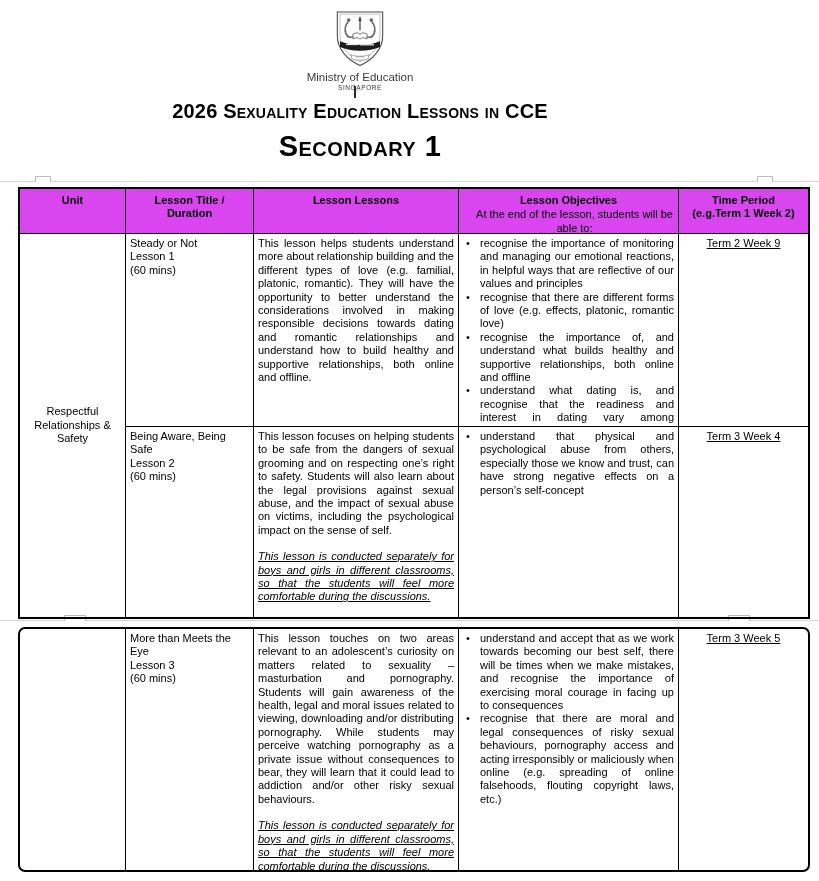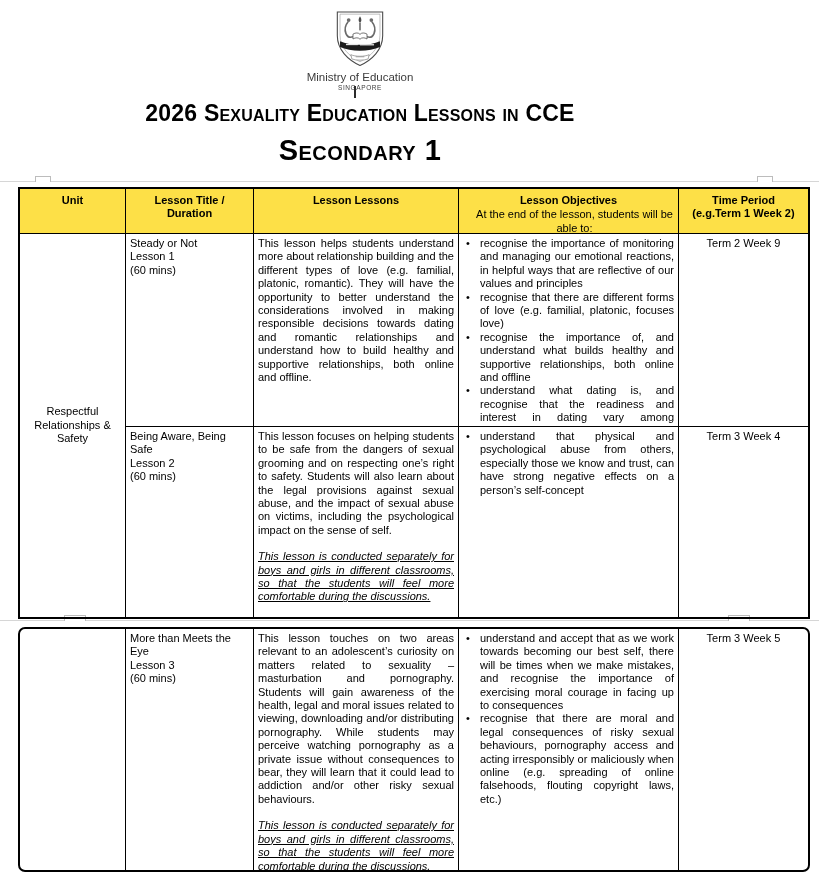--- a/index.html
+++ b/index.html
@@ -10,21 +10,21 @@
     color: #000;
   }
   .page { position: relative; width: 720px; height: 881px; }
 
   
   .doc-header { text-align: center; padding-top: 10px; }
   .crest { display: block; margin: 0 auto; width: 54px; height: 58px; }
   .ministry { font-size: 11.5px; color: #3c3c3c; margin-top: 3px; }
   .country { font-size: 6.5px; color: #3c3c3c; letter-spacing: 0.6px; margin-top: 1px; }
   .text-cursor { position: absolute; left: 354px; top: 86px; width: 2px; height: 12px; background: #2b2b2b; }
-  .doc-title { font-size: 23px; font-weight: bold; font-variant: small-caps; margin-top: 9px; letter-spacing: 0.2px; }
+  .doc-title { font-size: 20px; font-weight: bold; font-variant: small-caps; margin-top: 9px; letter-spacing: 0.2px; }
   .level-title { font-size: 29px; font-weight: bold; font-variant: small-caps; margin-top: 7px; letter-spacing: 0.5px; }
 
   
   .page-rule { position: absolute; left: 0; width: 819px; border-top: 1px solid #d6d6d6; }
   .rule-1 { top: 181px; }
   .rule-2 { top: 620px; }
   .margin-marker { position: absolute; height: 6px; background: #ffffff; border: 1px solid #bcbcbc; border-bottom: none; }
   .mk-a { top: 176px; left: 35px;  width: 16px; }
   .mk-b { top: 176px; left: 757px; width: 16px; }
   .mk-c { top: 615px; left: 64px;  width: 22px; }
@@ -36,32 +36,32 @@
     display: grid;
     grid-template-columns: 106px 128px 205px 220px 129px;
     border: 2px solid #000;
     font-size: 11px; line-height: 13.4px;
   }
   .tbl1 { top: 187px; grid-template-rows: 45px 193px 190px; }
   .tbl2 { top: 627px; grid-template-rows: 241px; border-radius: 7px; }
   .cell { padding: 3px 4px 2px 4px; overflow: hidden; }
   .br { border-right: 1px solid #000; }
   .bb { border-bottom: 1px solid #000; }
-  .hcell { background: #fde047; font-weight: bold; text-align: center; padding-top: 5px; }
+  .hcell { background: #d946ef; font-weight: bold; text-align: center; padding-top: 5px; }
   .hsub { font-weight: normal; margin-top: 1px; margin-left: 12px; }
   .prewrap { white-space: pre-line; }
   .unit-cell { display: flex; align-items: center; justify-content: center; text-align: center; grid-row: span 2; padding: 2px 0; }
   .title-cell { text-align: left; }
   .overview-cell { text-align: justify; }
   .overview-cell .note { margin-top: 13px; font-style: italic; text-decoration: underline; }
   .objectives-cell { padding-left: 2px; }
   .objectives-cell ul { list-style: none; }
   .objectives-cell li { position: relative; padding-left: 19px; text-align: justify; }
   .objectives-cell li::before { content: "\2022"; position: absolute; left: 5px; }
-  .time-cell { text-align: center; }
+  .time-cell { text-align: center; text-decoration: underline; }
 </style>
 </head>
 <body>
 
 <div class="page">
 
   <div class="doc-header">
     <svg class="crest" viewBox="0 0 100 104" aria-hidden="true">
       <path d="M8 2 H92 V46 C92 72 72 91 50 101 C28 91 8 72 8 46 Z" fill="#ffffff" stroke="#4a4a4a" stroke-width="2"></path>
       <path d="M13 6 H87 V45 C87 68 69 85 50 94 C31 85 13 68 13 45 Z" fill="none" stroke="#8a8a8a" stroke-width="1"></path>
@@ -113,21 +113,21 @@
       <div>Steady or Not</div>
       <div>Lesson 1</div>
       <div>(60 mins)</div>
     </div>
     <div class="cell overview-cell br bb">
       <p>This lesson helps students understand more about relationship building and the different types of love (e.g. familial, platonic, romantic). They will have the opportunity to better understand the considerations involved in making responsible decisions towards dating and romantic relationships and understand how to build healthy and supportive relationships, both online and offline.</p>
     </div>
     <div class="cell objectives-cell br bb">
       <ul>
         <li>recognise the importance of monitoring and managing our emotional reactions, in helpful ways that are reflective of our values and principles</li>
-        <li>recognise that there are different forms of love (e.g. familial, platonic, focuses love)</li>
+        <li>recognise that there are different forms of love (e.g. effects, platonic, romantic love)</li>
         <li>recognise the importance of, and understand what builds healthy and supportive relationships, both online and offline</li>
         <li>understand what dating is, and recognise that the readiness and interest in dating vary among individuals</li>
       </ul>
     </div>
     <div class="cell time-cell bb">Term 2 Week 9</div>
 
     <div class="cell title-cell br">
       <div>Being Aware, Being Safe</div>
       <div>Lesson 2</div>
       <div>(60 mins)</div>

